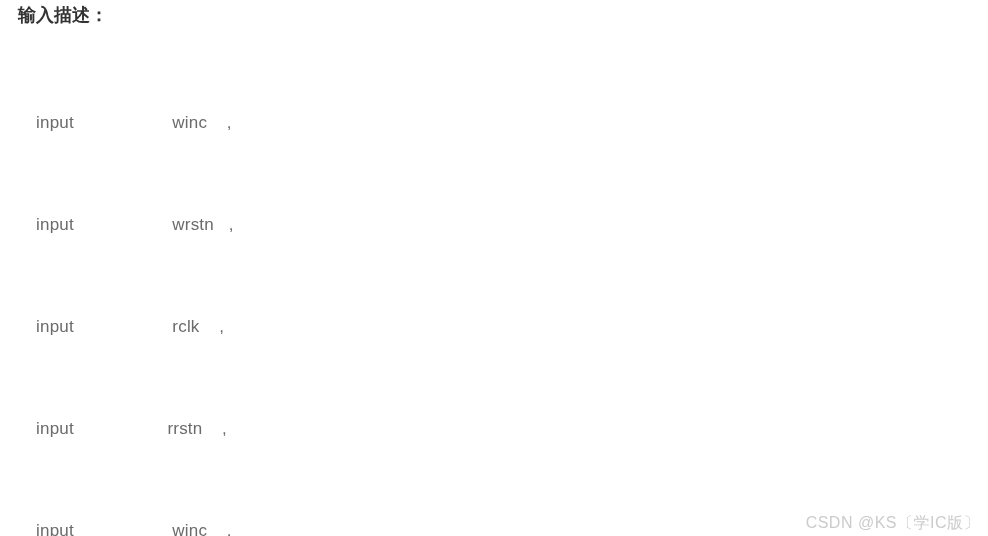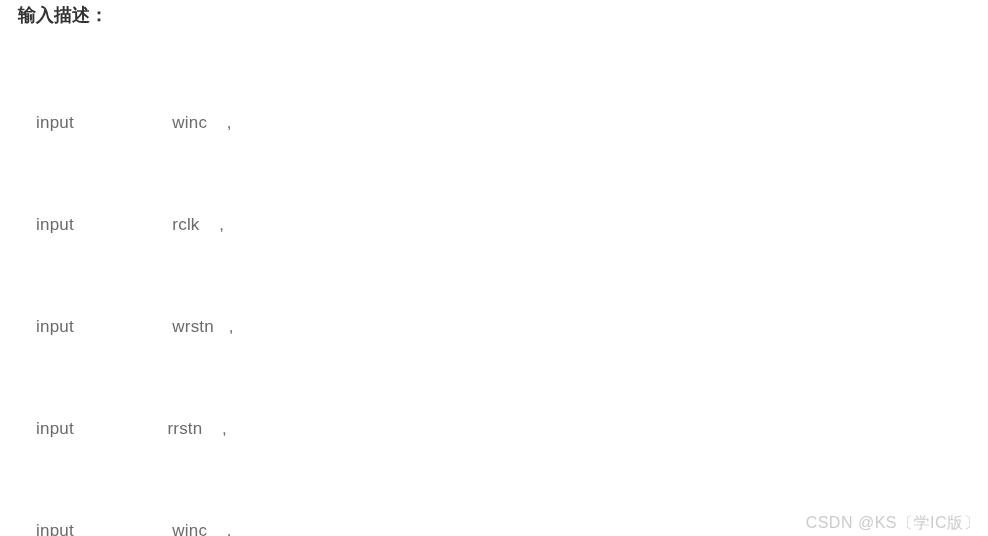--- a/index.html
+++ b/index.html
@@ -44,22 +44,22 @@
       text-align: right;
     }
   </style>
 </head>
 <body>
 
 <div>
   <div class="section-title">输入描述：</div>
   <div class="code-block">
     <div>input                    winc    ,</div>
+    <div>input                    wrstn   ,</div>
     <div>input                    rclk    ,</div>
-    <div>input                    wrstn   ,</div>
     <div>input                   rrstn    ,</div>
     <div>input                    winc    ,</div>
     
     
   </div>
 </div>
 
 <div class="watermark">CSDN @KS〔学IC版〕</div>
 
 </body></html>

